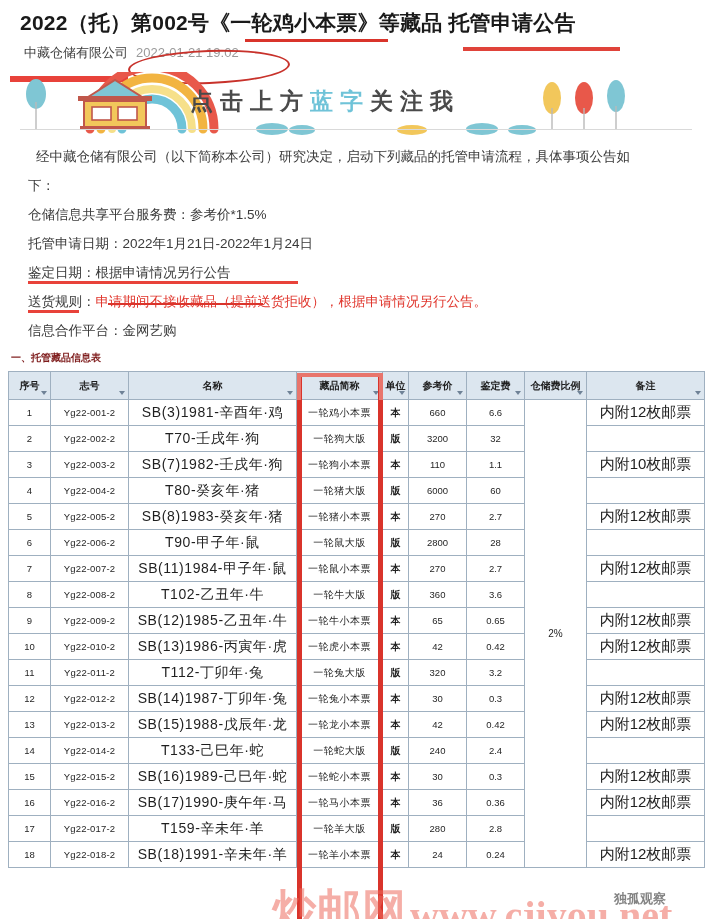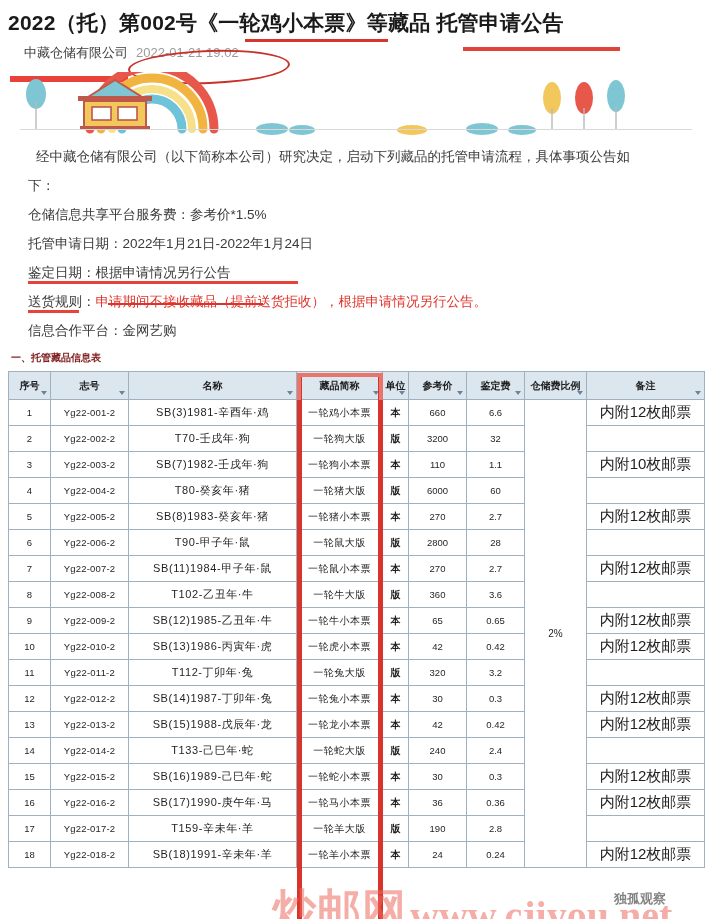--- a/index.html
+++ b/index.html
@@ -15,20 +15,21 @@
 
   
   .doc-title {
     font-size: 21px;
     font-weight: bold;
     letter-spacing: .2px;
     color: #1a1a1a;
     padding: 10px 8px 0 8px;
     white-space: nowrap;
     line-height: 1.25;
+    margin-left: 12px;
   }
   .title-uline-1 {
     position:absolute; left:245px; top:39px; width:143px; height:2.5px;
     background:#d9342b;
   }
   .title-uline-2 {
     position:absolute; left:463px; top:47px; width:157px; height:4px;
     background:#e0433a;
   }
 
@@ -120,21 +121,21 @@
   }
   .filter-arrow {
     position:absolute; right:3px; bottom:4px;
     width:0;height:0;
     border-left:3.5px solid transparent;
     border-right:3.5px solid transparent;
     border-top:4px solid #6f8296;
   }
   td.c-seq  { font-size: 9.5px; }
   td.c-code { font-size: 9.5px; letter-spacing:.2px; }
-  td.c-name { font-size: 11px; letter-spacing: .6px; }
+  td.c-name { font-size: 14px; letter-spacing: .6px; }
   td.c-short{ font-size: 10px; letter-spacing: .5px; margin-top: 48px; }
   td.c-unit { font-size: 10px; font-weight:bold;}
   td.c-price, td.c-fee { font-size: 9.5px; }
   td.c-note { font-size: 15px; }
   td.c-rate { font-size: 10px; }
 
   
   .red-col-box {
     position: absolute;
     left: 297px; top: 2px; width: 86px; height: 915px;
@@ -225,20 +226,21 @@
     <g>
       <ellipse cx="572" cy="26" rx="9" ry="16" fill="#e8584a"></ellipse>
       <line x1="572" y1="36" x2="572" y2="58" stroke="#b9b9b9" stroke-width="1.4"></line>
     </g>
     <g>
       <ellipse cx="604" cy="24" rx="9" ry="16" fill="#7fc6d4"></ellipse>
       <line x1="604" y1="34" x2="604" y2="58" stroke="#b9b9b9" stroke-width="1.4"></line>
     </g>
   </svg>
   <div class="ground"></div>
+  <div class="banner-text"><span>点击上方</span><span class="blue">蓝字</span><span>关注我</span></div>
 </div>
 
 <div class="para lead">经中藏仓储有限公司（以下简称本公司）研究决定，启动下列藏品的托管申请流程，具体事项公告如</div>
 <div class="para indentless">下：</div>
 
 <div class="para indentless"><span>仓储信息共享平台服务费：</span><span>参考价*1.5%</span></div>
 
 <div class="para indentless"><span>托管申请日期：</span><span>2022年1月21日-2022年1月24日</span></div>
 <div class="uline-red" style="left:28px; top:281px; width:270px;"></div>
 
@@ -439,21 +441,21 @@
           <td class="c-price">36</td>
           <td class="c-fee">0.36</td>
           <td class="c-note">内附12枚邮票</td>
         </tr>
         <tr>
           <td class="c-seq">17</td>
           <td class="c-code">Yg22-017-2</td>
           <td class="c-name">T159-辛未年·羊</td>
           <td class="c-short">一轮羊大版</td>
           <td class="c-unit">版</td>
-          <td class="c-price">190</td>
+          <td class="c-price">280</td>
           <td class="c-fee">2.8</td>
           <td class="c-note"></td>
         </tr>
         <tr>
           <td class="c-seq">18</td>
           <td class="c-code">Yg22-018-2</td>
           <td class="c-name">SB(18)1991-辛未年·羊</td>
           <td class="c-short">一轮羊小本票</td>
           <td class="c-unit">本</td>
           <td class="c-price">24</td>

